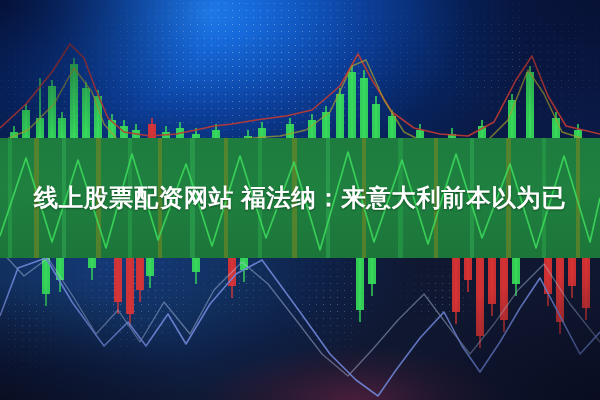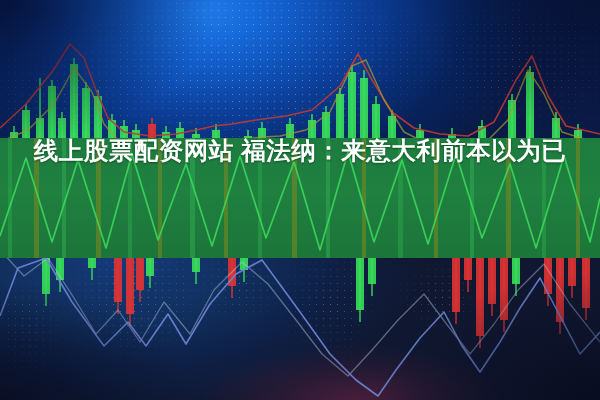--- a/index.html
+++ b/index.html
@@ -86,21 +86,21 @@
     position:absolute;left:0;top:138px;width:600px;height:120px;
     background:linear-gradient(180deg,#1d7c3e 0%,#1f8040 45%,#1c7539 100%);
     overflow:hidden;
   }
   #band-art{top:0;width:600px;height:120px;}
 
   
   #headline{
     position:absolute;left:0;top:138px;width:600px;height:120px;
     display:flex;flex-direction:column;
-    align-items:center;justify-content:flex-start;
+    align-items:center;justify-content:center;
     gap:9px;
   }
   .hl-line{
     color:#ffffff;
     font-size:25px;
     font-weight:bold;
     line-height:1.05;
     letter-spacing:.5px;
     white-space:nowrap;
     text-shadow:0 1px 2px rgba(0,40,10,.55);

